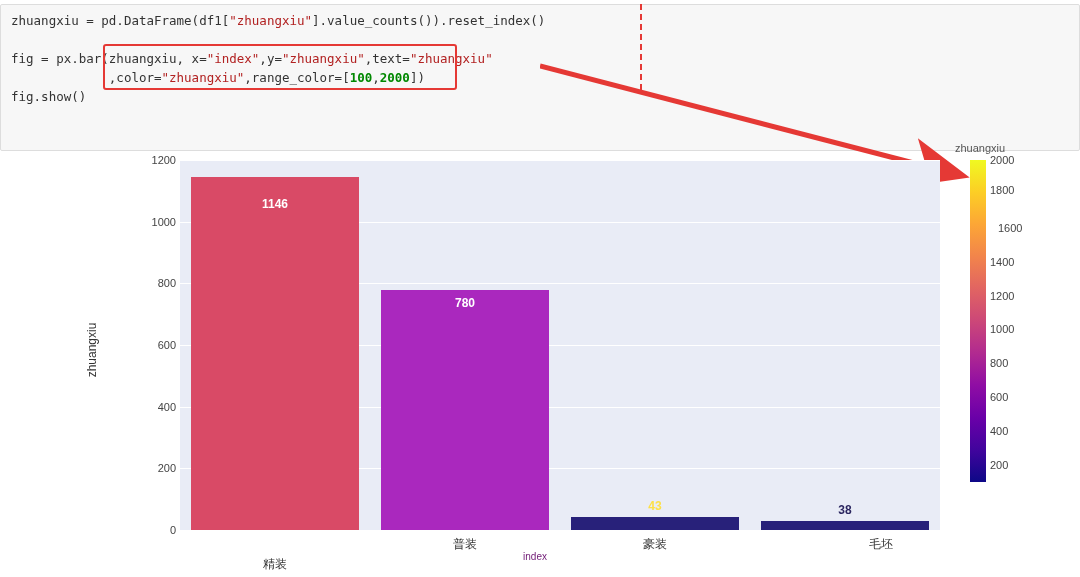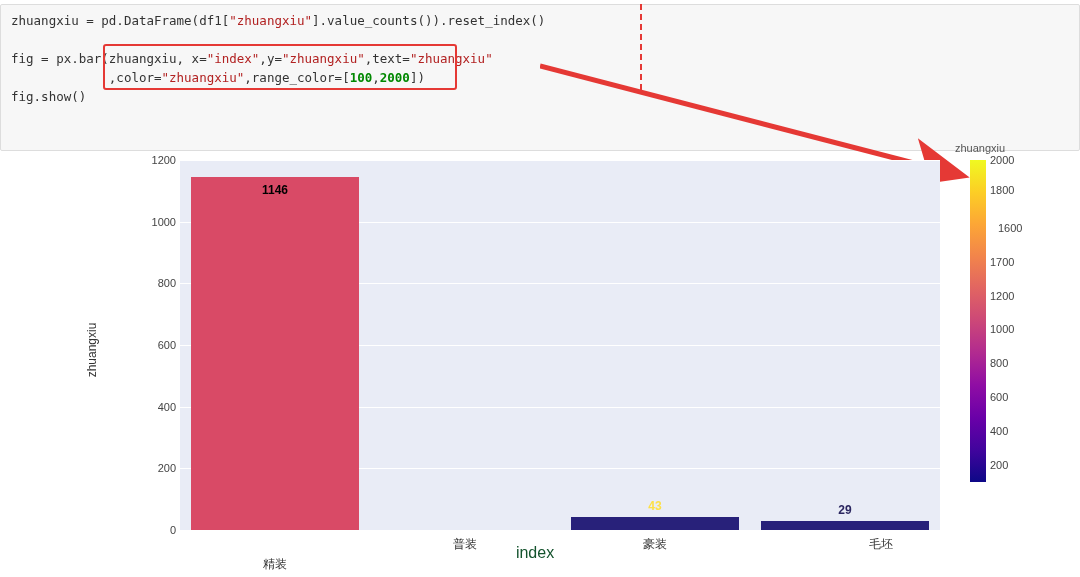--- a/index.html
+++ b/index.html
@@ -13,21 +13,21 @@
   .tok-num{color:#008800;font-weight:bold;}
   .hl-box{position:absolute;border:2px solid #e53935;border-radius:3px;pointer-events:none;}
   .collapse{position:absolute;left:68px;top:30px;font-size:10px;color:#888;}
   
   .vline{position:absolute;top:4px;border-left:2px dashed #e53935;height:86px;}
   
   .arrow{position:absolute;pointer-events:none;}
   
   .chart-area{position:absolute;left:100px;top:140px;width:870px;height:420px;}
   .chart-title-y{position:absolute;left:-8px;top:50%;transform:translate(-50%,-50%) rotate(-90deg);font-size:12px;color:#333;}
-  .chart-title-x{position:absolute;bottom:-2px;left:50%;transform:translateX(-50%);font-size:16px;color:#14532d;}
+  .chart-title-x{position:absolute;bottom:-2px;left:50%;transform:translateX(-50%);font-size:10px;color:#701a75;}
   .plot{position:absolute;left:80px;top:20px;width:760px;height:370px;background:#e9ecf6;}
   .ygrid{position:absolute;left:0;width:100%;height:1px;background:#fff;}
   .ytick{position:absolute;left:-40px;width:36px;text-align:right;font-size:11px;color:#444;transform:translateY(-50%);}
   .bar{position:absolute;bottom:0;background:#333;}
   .bar-label{position:absolute;width:100%;top:-18px;text-align:center;font-size:12px;font-weight:600;}
   .xcat{position:absolute;font-size:12px;color:#333;text-align:center;transform:translateX(-50%);}
   
   .cbar-wrap{position:absolute;left:870px;top:20px;width:16px;height:322px;}
   .cbar{width:100%;height:100%;}
   .cbar-title{position:absolute;top:-18px;left:-30px;width:80px;text-align:center;font-size:11px;color:#555;}
@@ -72,48 +72,51 @@
         <div class="ytick" style="top: 246.667px;">400</div>
         <div class="ygrid" style="top: 185px;"></div>
         <div class="ytick" style="top: 185px;">600</div>
         <div class="ygrid" style="top: 123.333px;"></div>
         <div class="ytick" style="top: 123.333px;">800</div>
         <div class="ygrid" style="top: 61.6667px;"></div>
         <div class="ytick" style="top: 61.6667px;">1000</div>
         <div class="ygrid" style="top: 0px;"></div>
         <div class="ytick" style="top: 0px;">1200</div>
         <div class="bar" style="left: 11.4px; width: 167.2px; height: 353.35px; background: rgb(217, 74, 102);">
-          <div class="bar-label" style="color: #000000; top: 6px;">1146</div>
+          <div class="bar-label" style="color: #ffffff; top: 20px;">1146</div>
+        </div>
+        <div class="bar" style="left: 201.4px; width: 167.2px; height: 240.5px; background: rgb(170, 40, 190);">
+          <div class="bar-label" style="color: rgb(255, 255, 255); top: 6px;">780</div>
         </div>
         <div class="bar" style="left: 391.4px; width: 167.2px; height: 13.2583px; background: rgb(40, 33, 122);">
           <div class="bar-label" style="color: #fde047; top: -18px;">43</div>
         </div>
         <div class="bar" style="left: 581.4px; width: 167.2px; height: 8.94167px; background: rgb(40, 33, 122);">
-          <div class="bar-label" style="color: rgb(43, 38, 96); top: -18px;">29</div>
+          <div class="bar-label" style="color: rgb(43, 38, 96); top: -18px;">38</div>
         </div>
       </div>
     <div id="xaxis">
         <div class="xcat" style="left: 175px; top: 416px;">精装</div>
         <div class="xcat" style="left: 365px; top: 396px;">普装</div>
         <div class="xcat" style="left: 555px; top: 396px;">豪装</div>
         <div class="xcat" style="left: 781px; top: 396px;">毛坯</div>
       </div>
     <div class="chart-title-x">index</div>
 
     <div class="cbar-wrap">
       <div class="cbar-title">zhuangxiu</div>
       <div class="cbar" id="cbar" style="background: linear-gradient(to top, rgb(13, 8, 135), rgb(65, 4, 157), rgb(106, 0, 168), rgb(143, 13, 164), rgb(177, 42, 144), rgb(204, 71, 120), rgb(225, 100, 98), rgb(242, 132, 75), rgb(252, 166, 54), rgb(252, 206, 37), rgb(240, 249, 33));"></div>
       <div id="cbar-ticks">
           <div class="cbar-tick" style="top: 305.053px;">200</div>
           <div class="cbar-tick" style="top: 271.158px;">400</div>
           <div class="cbar-tick" style="top: 237.263px;">600</div>
           <div class="cbar-tick" style="top: 203.368px;">800</div>
           <div class="cbar-tick" style="top: 169.474px;">1000</div>
           <div class="cbar-tick" style="top: 135.579px;">1200</div>
-          <div class="cbar-tick" style="top: 101.684px;">1700</div>
+          <div class="cbar-tick" style="top: 101.684px;">1400</div>
           <div class="cbar-tick" style="top: 67.7895px; margin-left: 8px;">1600</div>
           <div class="cbar-tick" style="top: 30px; text-align: center;">1800</div>
           <div class="cbar-tick" style="top: 0px;">2000</div>
         </div>
     </div>
   </div>
 
 </div>
 
 </body></html>

